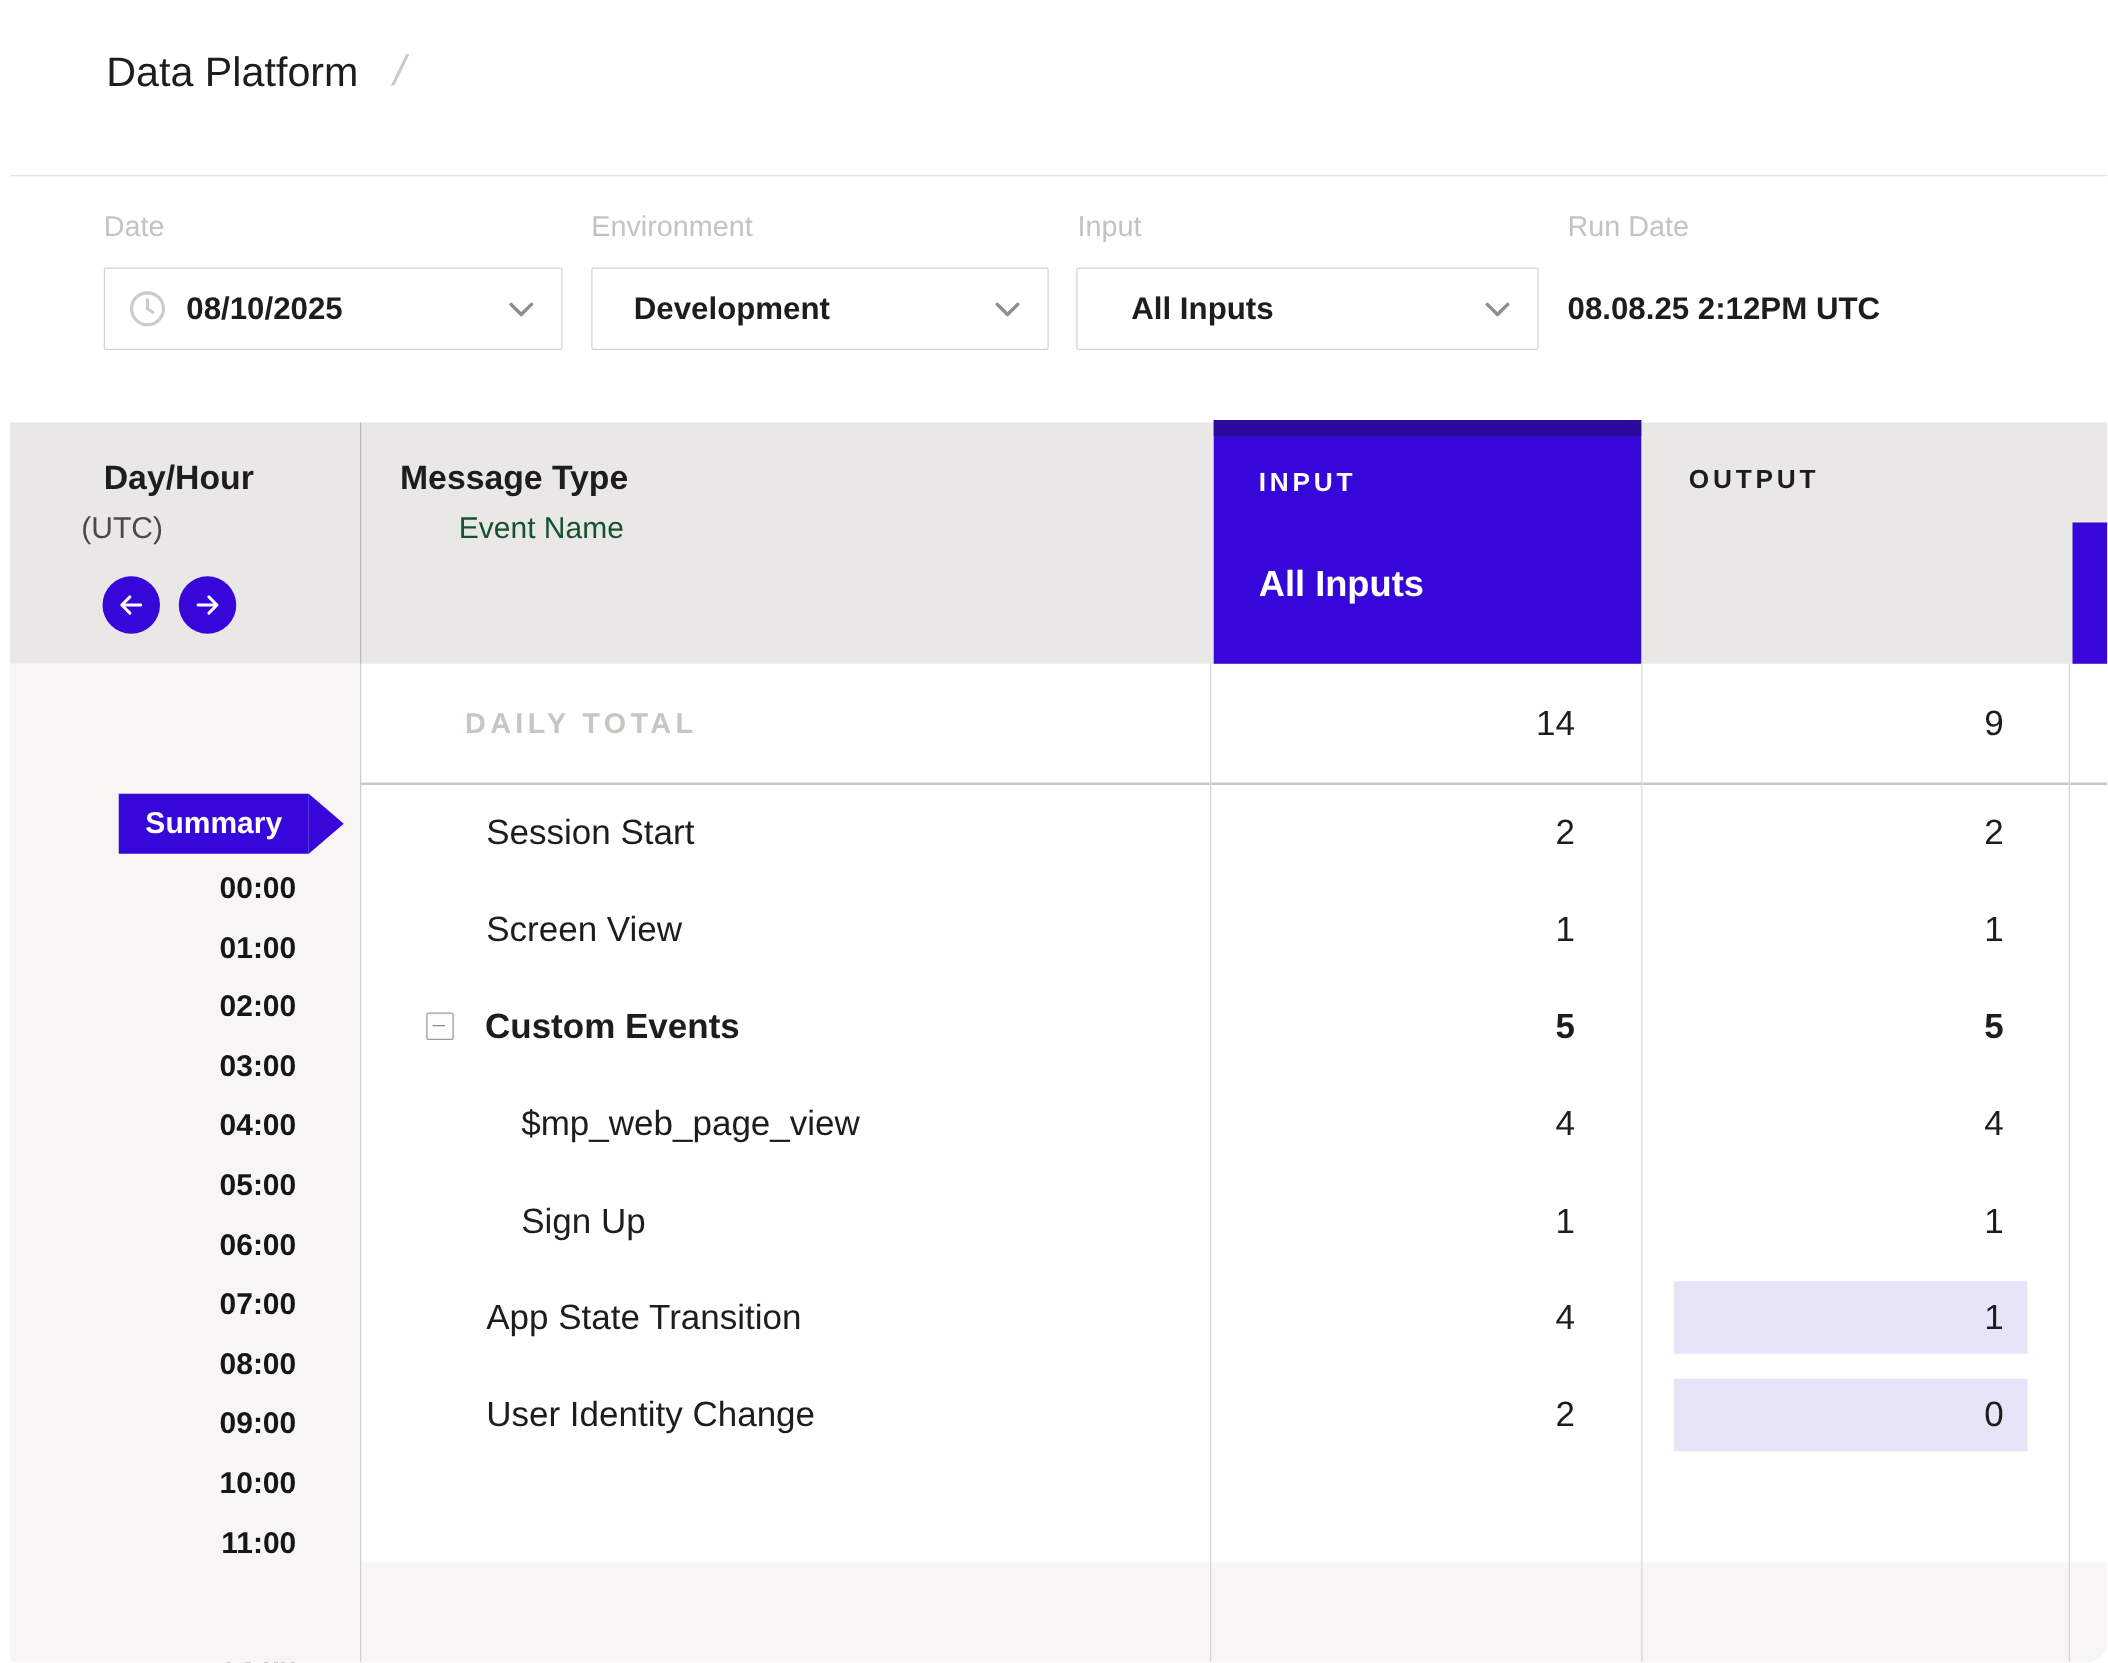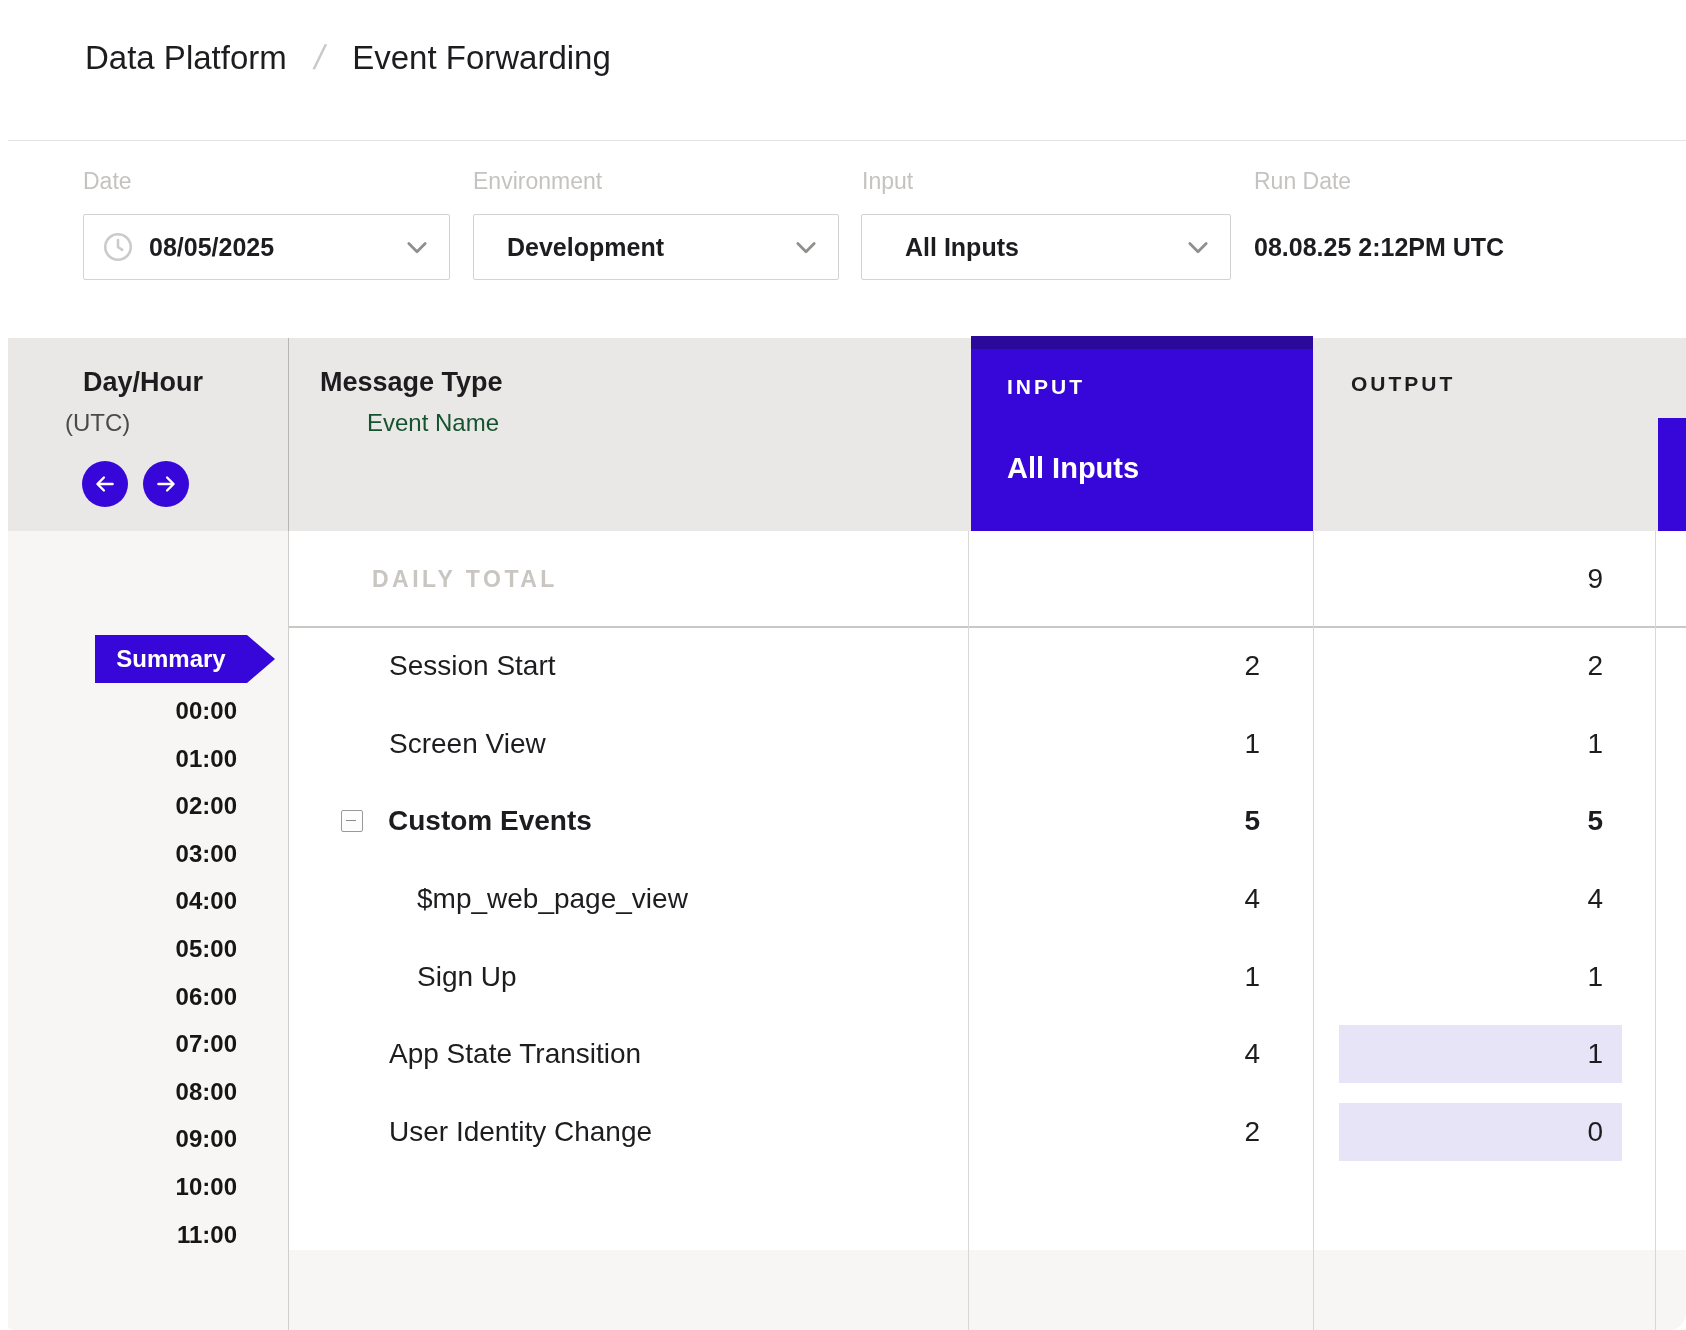--- a/index.html
+++ b/index.html
@@ -80,37 +80,36 @@
   svg{display:block;}
 </style>
 </head>
 <body>
 
 <div class="canvas">
 
   <div class="abs crumbbar">
     <span>Data Platform</span>
     <span class="crumb-sep">/</span>
-    <span>Event Forwarding</span>
   </div>
   <div class="abs hdr-border"></div>
 
   <div class="abs flabel" style="left:83px">Date</div>
   <div class="abs flabel" style="left:473px">Environment</div>
   <div class="abs flabel" style="left:862px">Input</div>
   <div class="abs flabel" style="left:1254px">Run Date</div>
 
   <div class="abs fbox" style="left:83px;width:367px;">
     <span style="margin-left:17px">
       <svg width="34" height="34" viewBox="0 0 24 24" fill="none" stroke="#cccbc9" stroke-width="1.8">
         <circle cx="12" cy="12" r="9"></circle>
           <path d="M12 7v5l3 2" stroke-linecap="round"></path>
       </svg>
     </span>
-    <span style="margin-left:14px">08/05/2025</span>
+    <span style="margin-left:14px">08/10/2025</span>
     <span class="chev">
       <svg width="28" height="28" viewBox="0 0 24 24" fill="none" stroke="#8f8f8d" stroke-width="2.4">
           <path d="M5 9l7 7 7-7" stroke-linecap="round" stroke-linejoin="round"></path>
         </svg>
     </span>
   </div>
 
   <div class="abs fbox" style="left:473px;width:366px;padding-left:33px;">
     <span>Development</span>
     <span class="chev">
@@ -181,20 +180,21 @@
     <div class="rail-hour" style="top:545px">08:00</div>
     <div class="rail-hour" style="top:592px">09:00</div>
     <div class="rail-hour" style="top:640px">10:00</div>
     <div class="rail-hour" style="top:688px">11:00</div>
     <div class="rail-hour" style="top:735px">12:00</div>
     <div class="rail-hour" style="top:783px">13:00</div>
   </div>
 
   <div class="abs dailyrow">
     <div class="daily-label">DAILY TOTAL</div>
+    <div class="cell cin" style="left:682px;width:289px;">14</div>
     <div class="cell cout" style="left:1027px;width:287px;">9</div>
   </div>
   <div class="abs daily-border"></div>
 
   <div class="abs row" style="top:627px">
     <span class="rlabel ind-e">Session Start</span>
     <div class="cell" style="left:682px;width:289px;">2</div>
     <div class="cell" style="left:1027px;width:287px;">2</div>
   </div>
 

